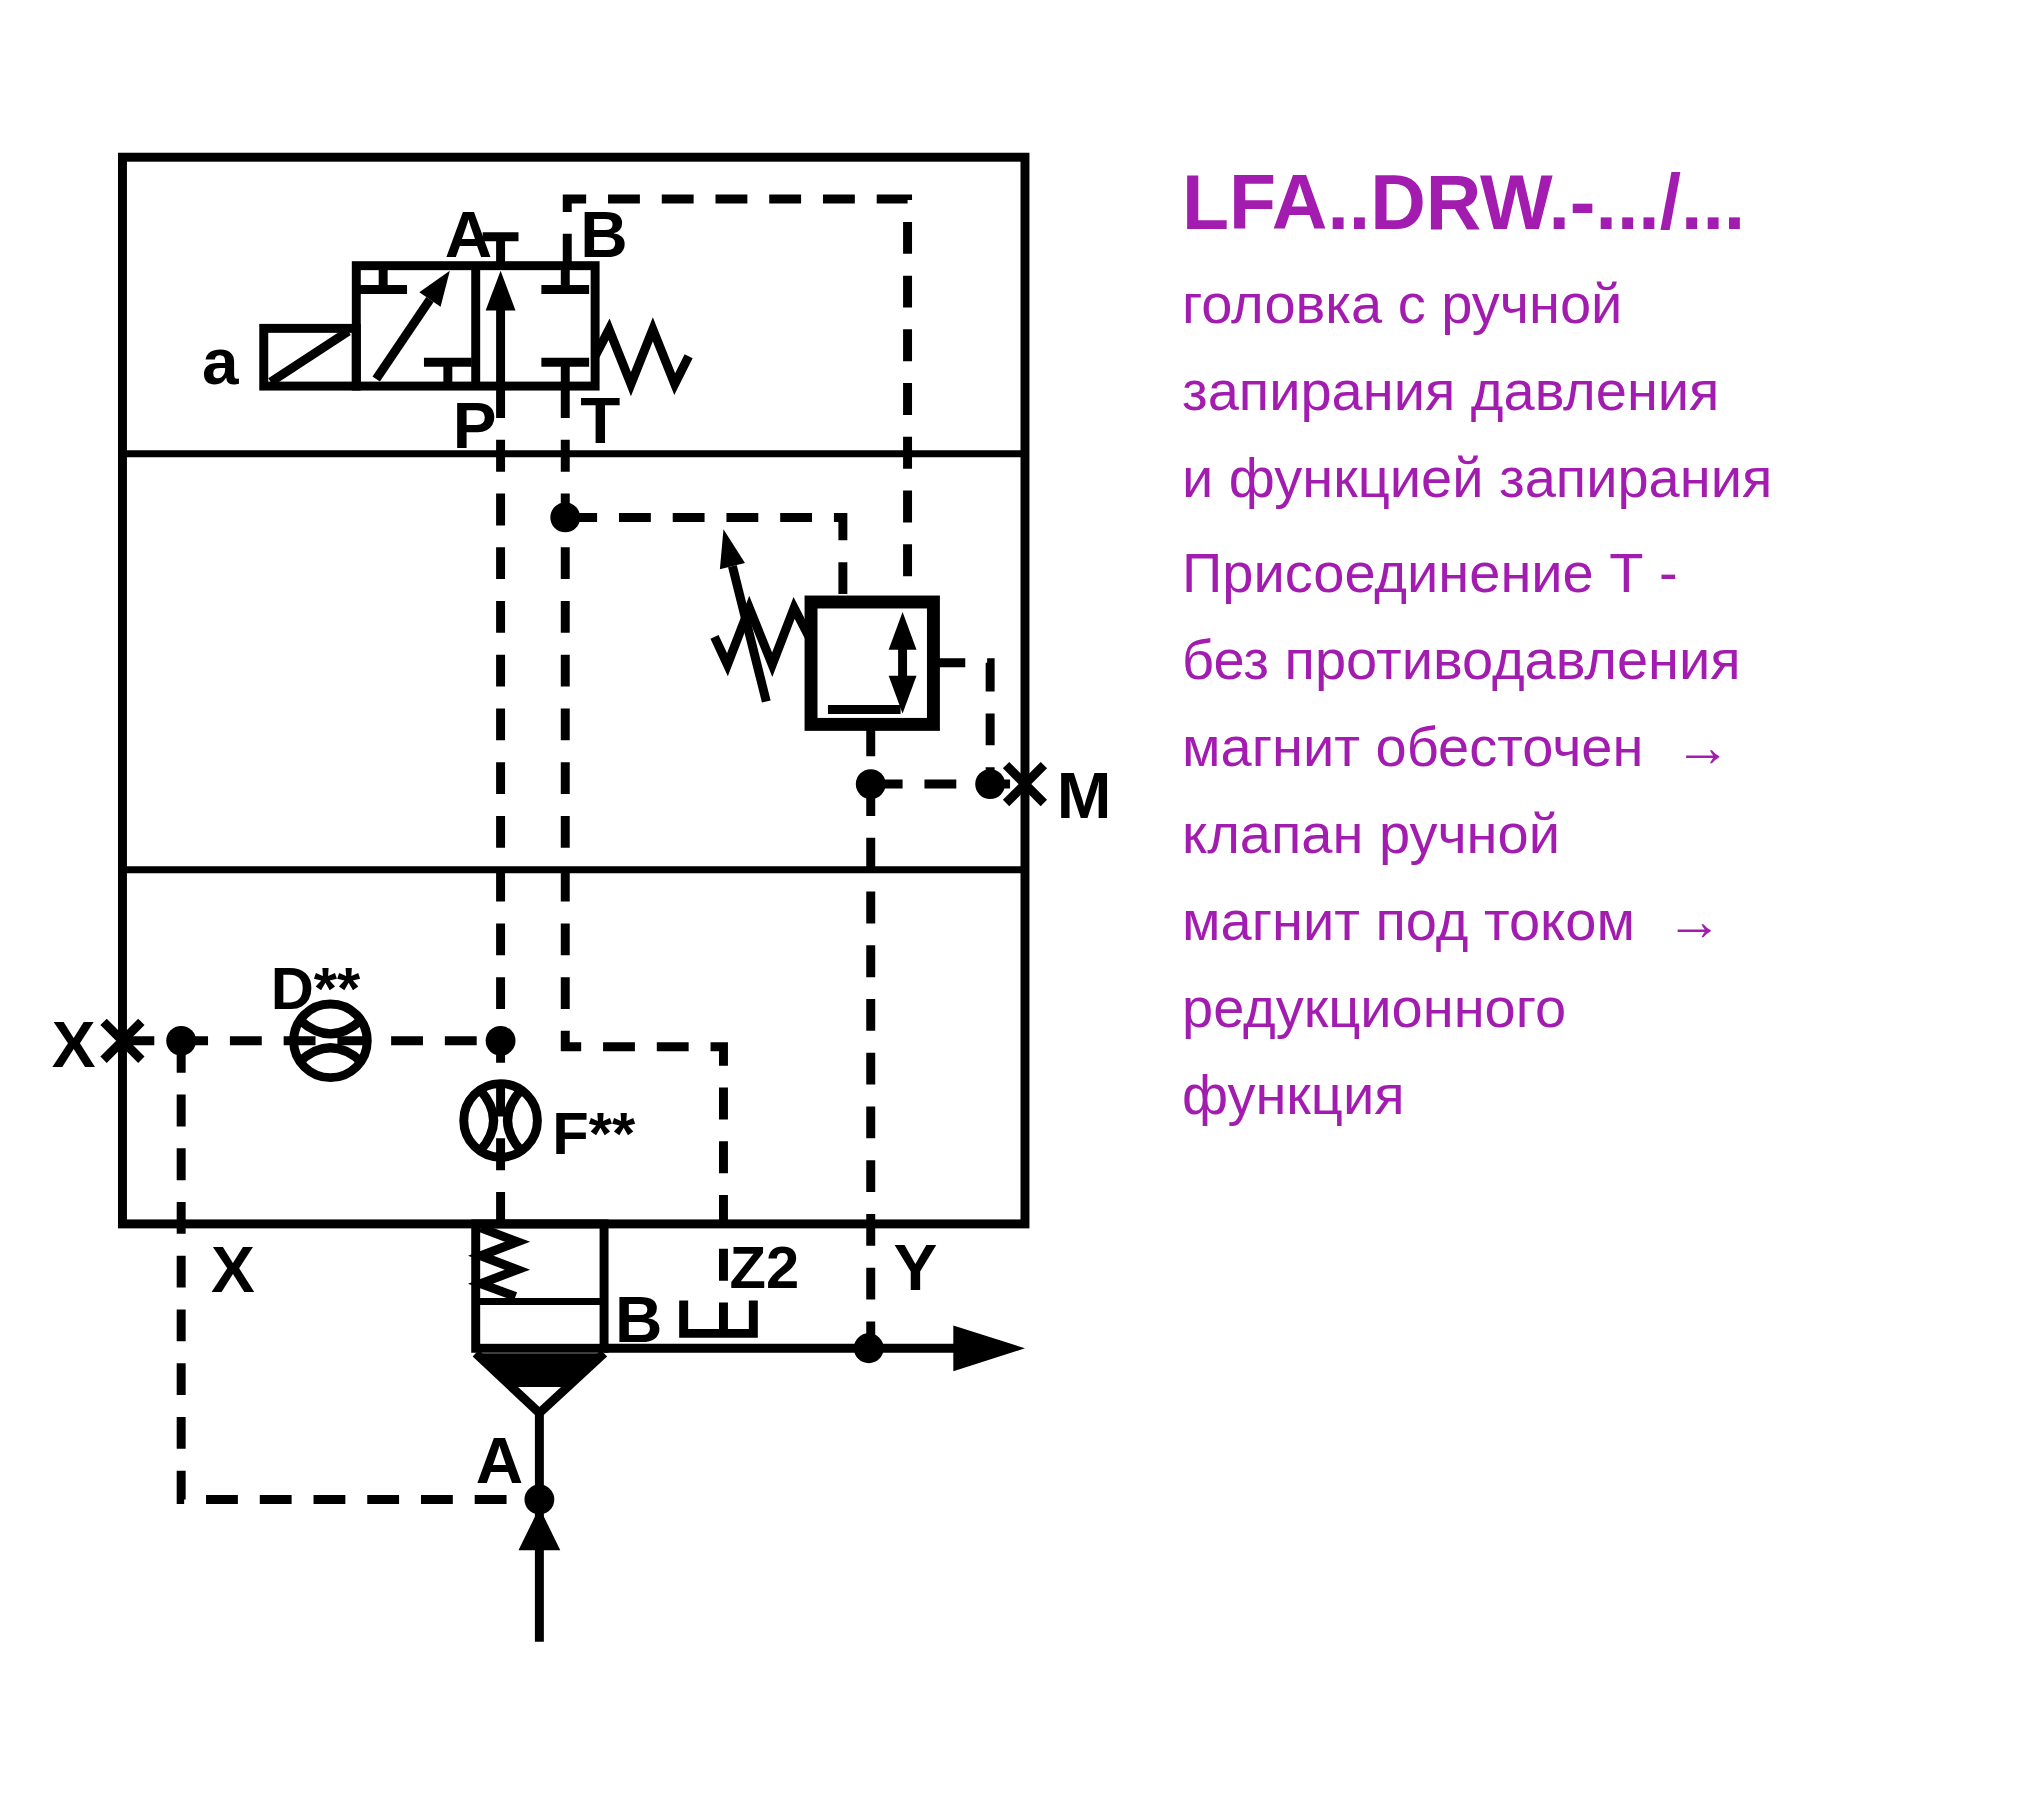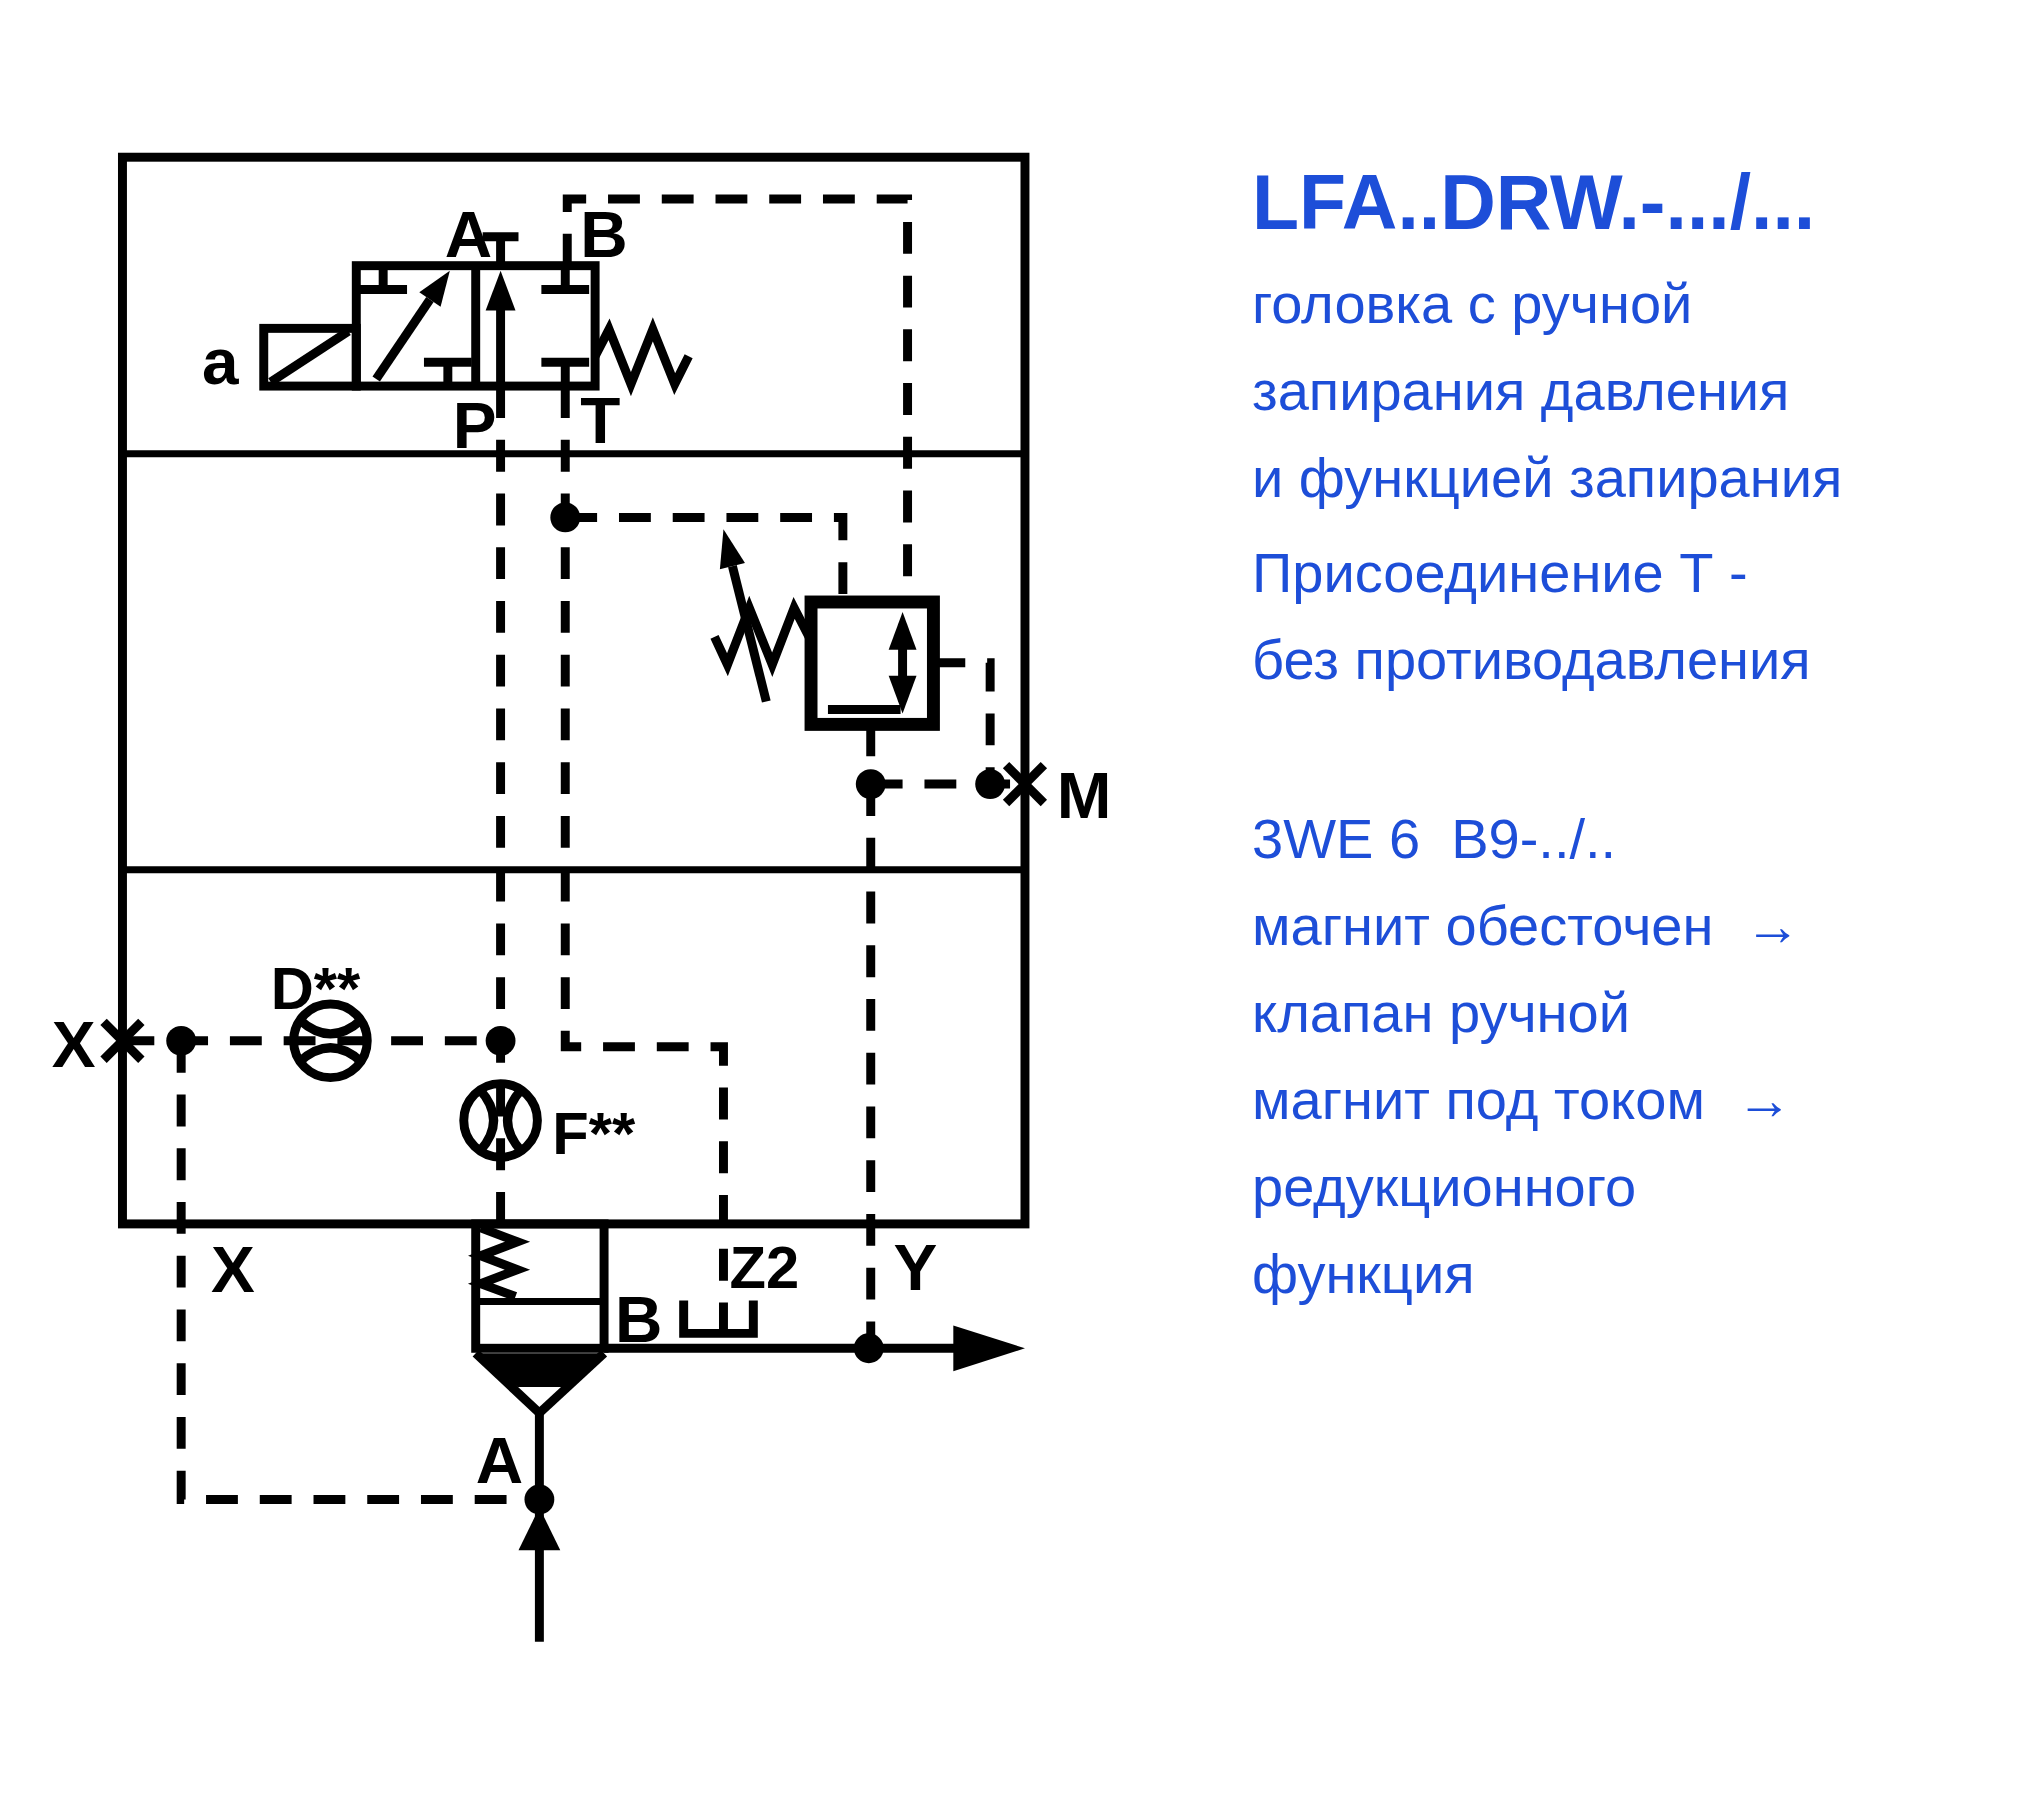--- a/index.html
+++ b/index.html
@@ -12,21 +12,21 @@
   .ln{stroke:#000;stroke-width:9;fill:none;stroke-linecap:butt;}
   .lnthin{stroke:#000;stroke-width:7;fill:none;}
   .lnthick{stroke:#000;stroke-width:13;fill:none;}
   .dash{stroke:#000;stroke-width:9;fill:none;stroke-dasharray:32 22;stroke-linecap:butt;}
   .fillb{fill:#000;stroke:none;}
   .dot{fill:#000;stroke:none;}
   .lbl{font-family:"Liberation Sans",sans-serif;font-weight:bold;font-size:66px;fill:#000;}
   .lblsm{font-size:60px;}
 
   
-  .textcol{position:absolute;left:1252px;top:159px;color:#1d4ed8;}
+  .textcol{position:absolute;left:1182px;top:159px;color:#a21caf;}
   .tl{font-size:56px;line-height:87px;white-space:pre;}
   .tl.b{font-weight:bold;font-size:77px;}
   .mt-small{margin-top:14px;}
   .mt-med{margin-top:8px;}
   .mt-big{margin-top:92px;}
 </style>
 </head>
 <body>
 
 <div class="stage">
@@ -155,21 +155,20 @@
   </g>
 </svg>
 
 <div class="textcol">
   <div class="tl b">LFA..DRW.-.../...</div>
   <div class="tl mt-small">головка с ручной</div>
   <div class="tl">запирания давления</div>
   <div class="tl">и функцией запирания</div>
   <div class="tl mt-med">Присоединение Т -</div>
   <div class="tl">без противодавления</div>
-  <div class="tl mt-big">3WE 6  B9-../..</div>
   <div class="tl">магнит обесточен  →</div>
   <div class="tl">клапан ручной</div>
   <div class="tl">магнит под током  →</div>
   <div class="tl">редукционного</div>
   <div class="tl">функция</div>
 </div>
 
 </div>
 
 

